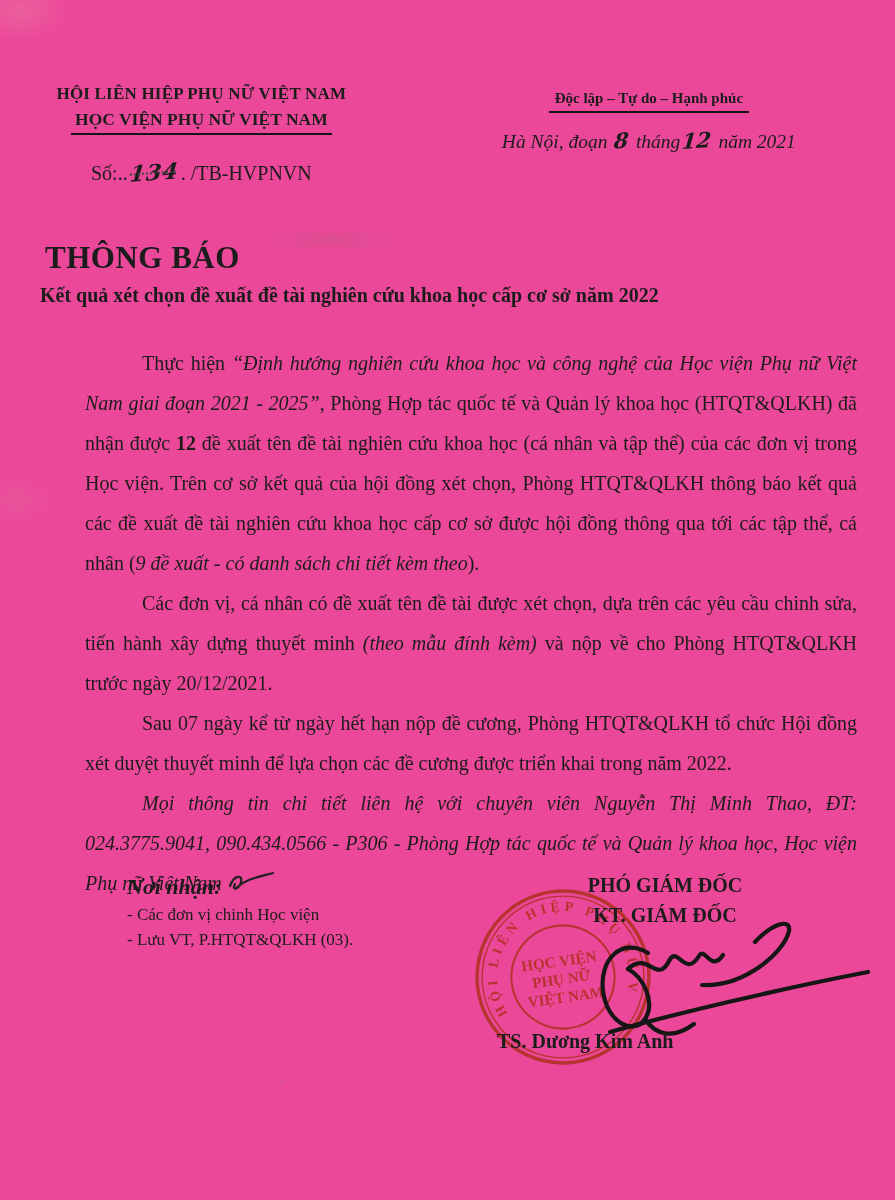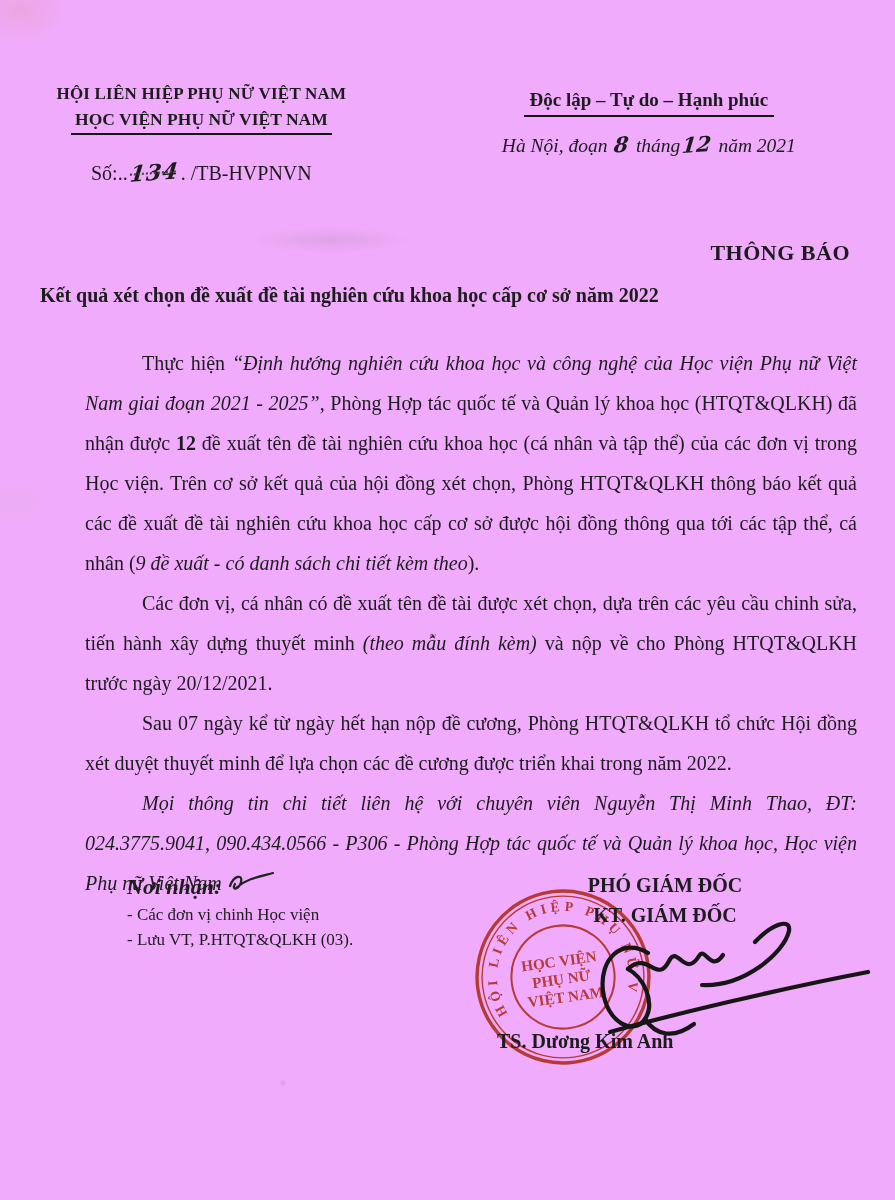--- a/index.html
+++ b/index.html
@@ -1,48 +1,48 @@
 <!DOCTYPE html>
 <html><head>
 <meta charset="utf-8">
 <style>
   html,body{margin:0;padding:0;background:#e8e8e8;}
   .page{
     position:relative;width:895px;height:1200px;margin:0 auto;
-    background:#f0abfc;overflow:hidden;
+    background:#ec4899;overflow:hidden;
     font-family:"Liberation Serif", serif;color:#1c1c1c;
   }
   
   .page::before{
     content:"";position:absolute;inset:0;pointer-events:none;z-index:0;
     background:
       radial-gradient(70px 45px at 20px 10px, rgba(231,152,162,0.30), transparent 70%),
       radial-gradient(110px 18px at 330px 240px, rgba(125,112,100,0.14), transparent 72%),
       radial-gradient(60px 34px at 16px 500px, rgba(205,193,172,0.10), transparent 70%),
       radial-gradient(5px 5px at 283px 1083px, rgba(120,120,120,0.18), transparent 80%);
   }
   .hdr{position:absolute;top:84px;left:0;right:0;display:flex;z-index:2;}
   .hdr-left{width:45%;text-align:center;}
   .hdr-right{width:55%;text-align:center;}
   .org1{font-size:17px;font-weight:700;letter-spacing:.2px;}
   .org2wrap{margin-top:5px;}
   .org2{display:inline-block;font-size:17.5px;font-weight:700;border-bottom:2.5px solid #151515;padding:0 4px 3px;}
   .so-line{margin-top:24px;font-size:20px;}
   .nat1{font-size:17.5px;font-weight:700;letter-spacing:.2px;}
   .nat2wrap{margin-top:5px;}
-  .nat2{display:inline-block;font-size:19px;font-weight:700;border-bottom:2.5px solid #151515;padding:0 6px 4px;text-align:right;}
+  .nat2{display:inline-block;font-size:15px;font-weight:700;border-bottom:2.5px solid #151515;padding:0 6px 4px;text-align:right;}
   .date-line{margin-top:15px;font-style:italic;font-size:19.5px;}
   .hand{
     font-family:"DejaVu Serif", serif;font-style:italic;font-weight:700;
     display:inline-block;transform:rotate(-4deg) skewX(-10deg);
   }
   .hand-so{font-size:22px;letter-spacing:1px;text-decoration:line-through dotted #444;padding:0 2px;}
   .hand-date{font-size:21px;padding:0 2px;}
-  .title{position:absolute;top:240px;left:45px;right:45px;text-align:right;
-    font-size:22px;font-weight:700;letter-spacing:.5px;z-index:2;}
+  .title{position:absolute;top:240px;left:45px;right:45px;text-align:left;
+    font-size:31px;font-weight:700;letter-spacing:.5px;z-index:2;}
   .subtitle{position:absolute;top:284px;left:40px;right:36px;text-align:left;
     font-size:20px;font-weight:700;z-index:2;}
   .body-text{position:absolute;top:343px;left:85px;width:772px;
     font-size:20px;line-height:40px;text-align:justify;z-index:2;}
   .body-text p{margin:0;text-indent:57px;}
   .it{font-style:italic;}
   .b{font-weight:700;}
   .flourish-svg{vertical-align:-4px;margin-left:2px;}
   .noinhan{position:absolute;left:127px;top:874px;z-index:2;font-size:17px;line-height:25px;}
   .noinhan-title{font-weight:700;font-style:italic;font-size:22px;margin-bottom:3px;}

